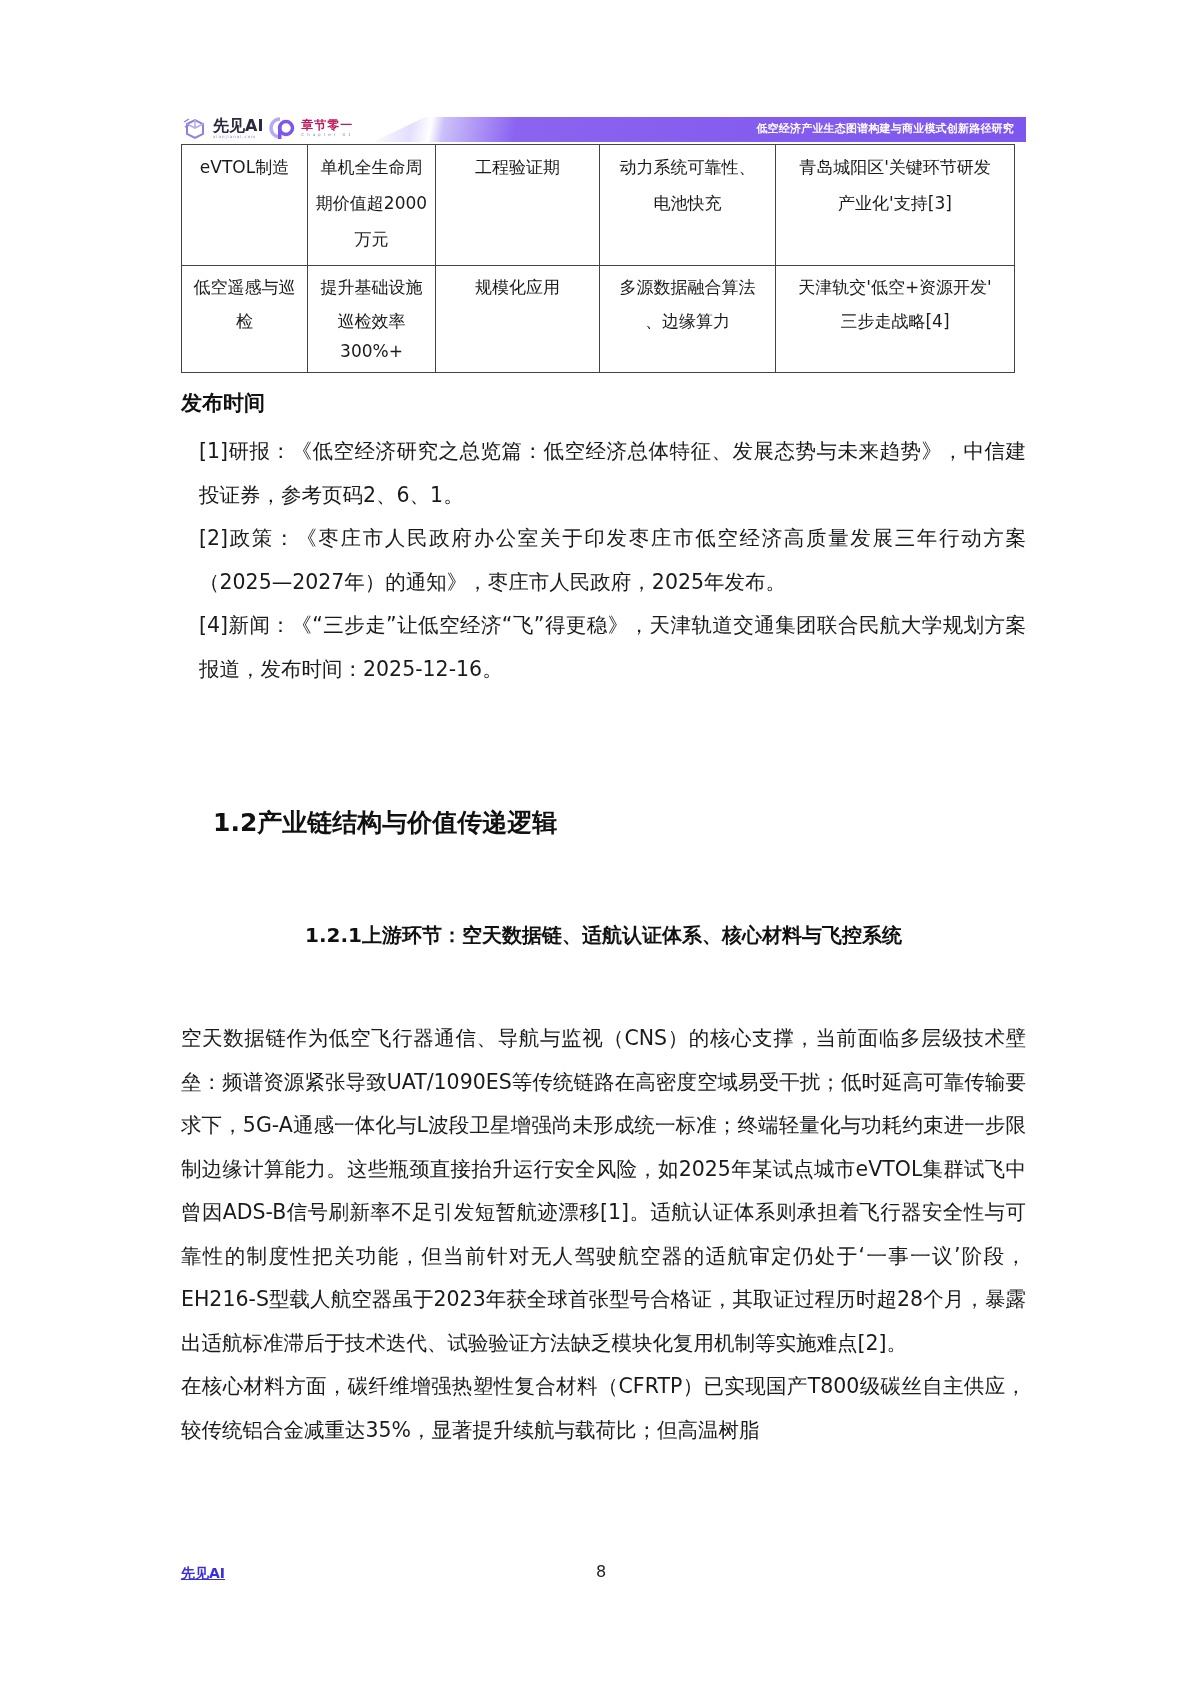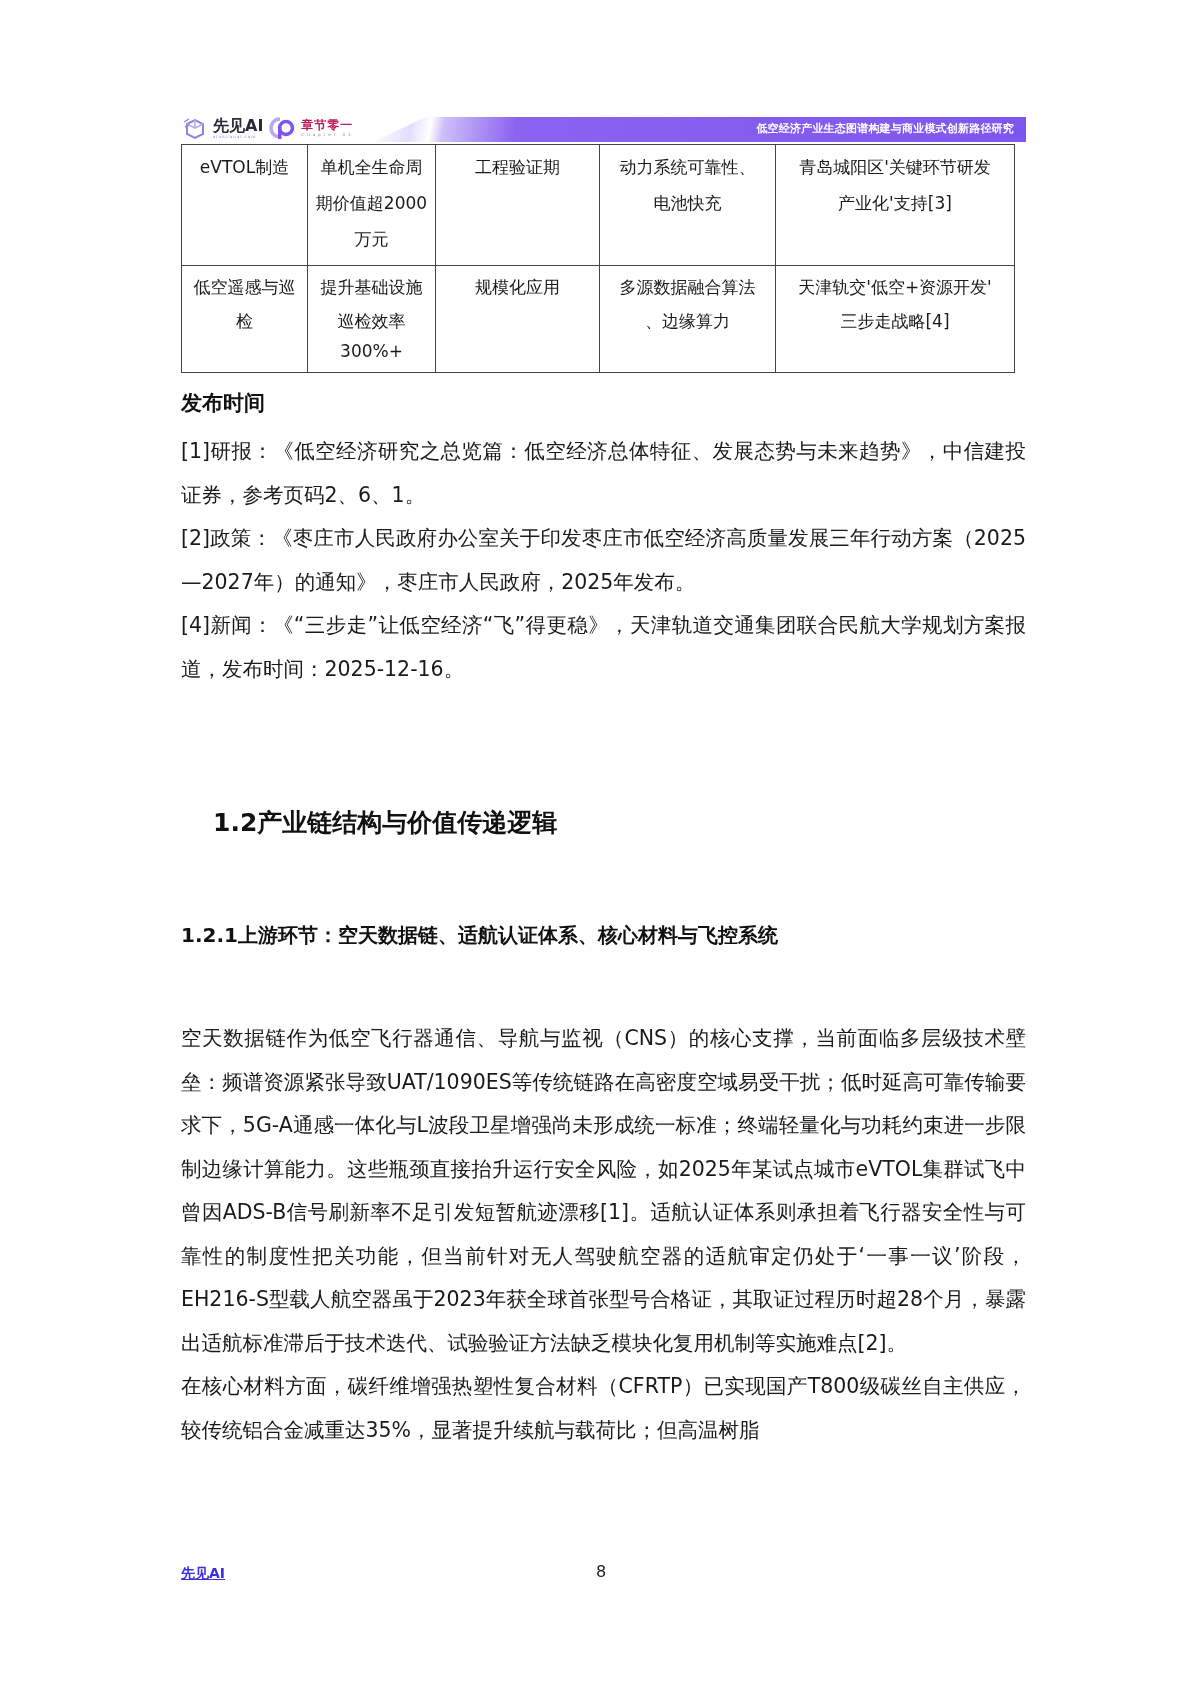--- a/index.html
+++ b/index.html
@@ -131,33 +131,34 @@
     font-size: 21px;
     font-weight: bold;
     color: #111;
   }
   .refs {
     top: 430px;
     font-size: 20.5px;
     line-height: 43.5px;
     color: #1a1a1a;
   }
-  .ref-item { display: block; text-align: justify; }
+  .ref-item { display: block; text-align: justify; margin-left: 18px; }
   .h2 {
     top: 806px;
     font-size: 25px;
     font-weight: bold;
     color: #111;
     margin-left: 32px;
   }
   .h3 {
     top: 922px;
     font-size: 20px;
     font-weight: bold;
     color: #111;
+    text-align: center;
   }
   .body-text {
     top: 1017px;
     font-size: 20.5px;
     line-height: 43.5px;
     color: #1a1a1a;
     text-align: justify;
   }
   .para { display: block; }
 

